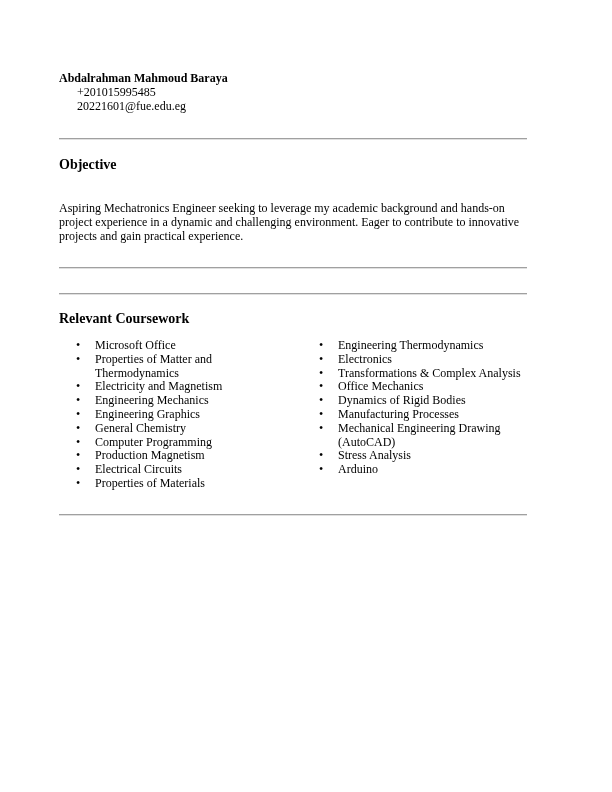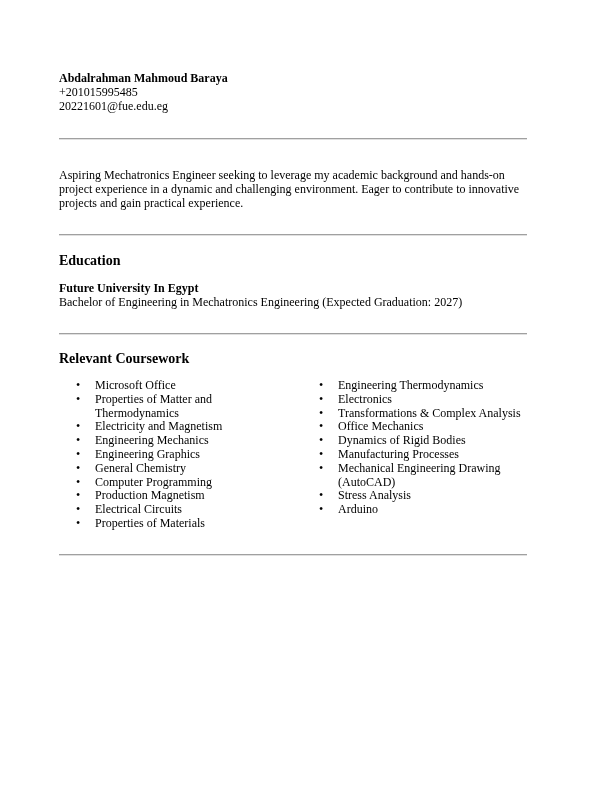--- a/index.html
+++ b/index.html
@@ -1,20 +1,20 @@
 <!DOCTYPE html>
 <html><head>
 <meta charset="utf-8">
 <style>
   html, body { margin:0; padding:0; background:#ffffff; }
   body { width:612px; height:792px; position:relative; overflow:hidden;
          font-family:"Liberation Serif", serif; color:#000; font-size:12px; }
   .page { position:absolute; left:59px; top:71px; width:468px; }
   .name { font-weight:bold; font-size:12px; line-height:14px; }
-  .line { line-height:14px; }
+  .line { line-height:14px;margin-left:18px; }
   hr.div { border:none; border-top:1px solid #a0a0a0; border-bottom:1px solid #e0e0e0; margin:0; height:0; }
   .heading { font-weight:bold; font-size:14px; line-height:16px; }
   .para { line-height:14px; }
   .cols { display:flex; }
   .col { width:234px; }
   ul { list-style:none; margin:0; padding:0; }
   li { position:relative; padding-left:36px; line-height:13.8px; }
   li .bullet { position:absolute; left:17px; top:0; }
 </style>
 </head>
@@ -23,30 +23,26 @@
 <div class="page">
   <div>
     <div class="name">Abdalrahman Mahmoud Baraya</div>
     <div class="line">+201015995485</div>
     <div class="line">20221601@fue.edu.eg</div>
   </div>
 
   <hr class="div" style="margin-top:25px;">
 
   <div style="margin-top:17px;">
+    <div class="heading">Objective</div>
     <div class="para" style="margin-top:28px;">Aspiring Mechatronics Engineer seeking to leverage my academic background and hands-on project experience in a dynamic and challenging environment. Eager to contribute to innovative projects and gain practical experience.</div>
   </div>
 
   <hr class="div" style="margin-top:24px;">
 
-  <div style="margin-top:17px;">
-    <div class="heading">Education</div>
-    <div class="name" style="margin-top:12px;">Future University In Egypt</div>
-    <div class="line">Bachelor of Engineering in Mechatronics Engineering (Expected Graduation: 2027)</div>
-  </div>
 
   <hr class="div" style="margin-top:24px;">
 
   <div style="margin-top:16px;">
     <div class="heading">Relevant Coursework</div>
     <div class="cols" style="margin-top:12px;">
       <div class="col">
         <ul id="list-left">
             <li><span class="bullet">•</span><span>Microsoft Office</span></li>
             <li><span class="bullet">•</span><span>Properties of Matter and Thermodynamics</span></li>

